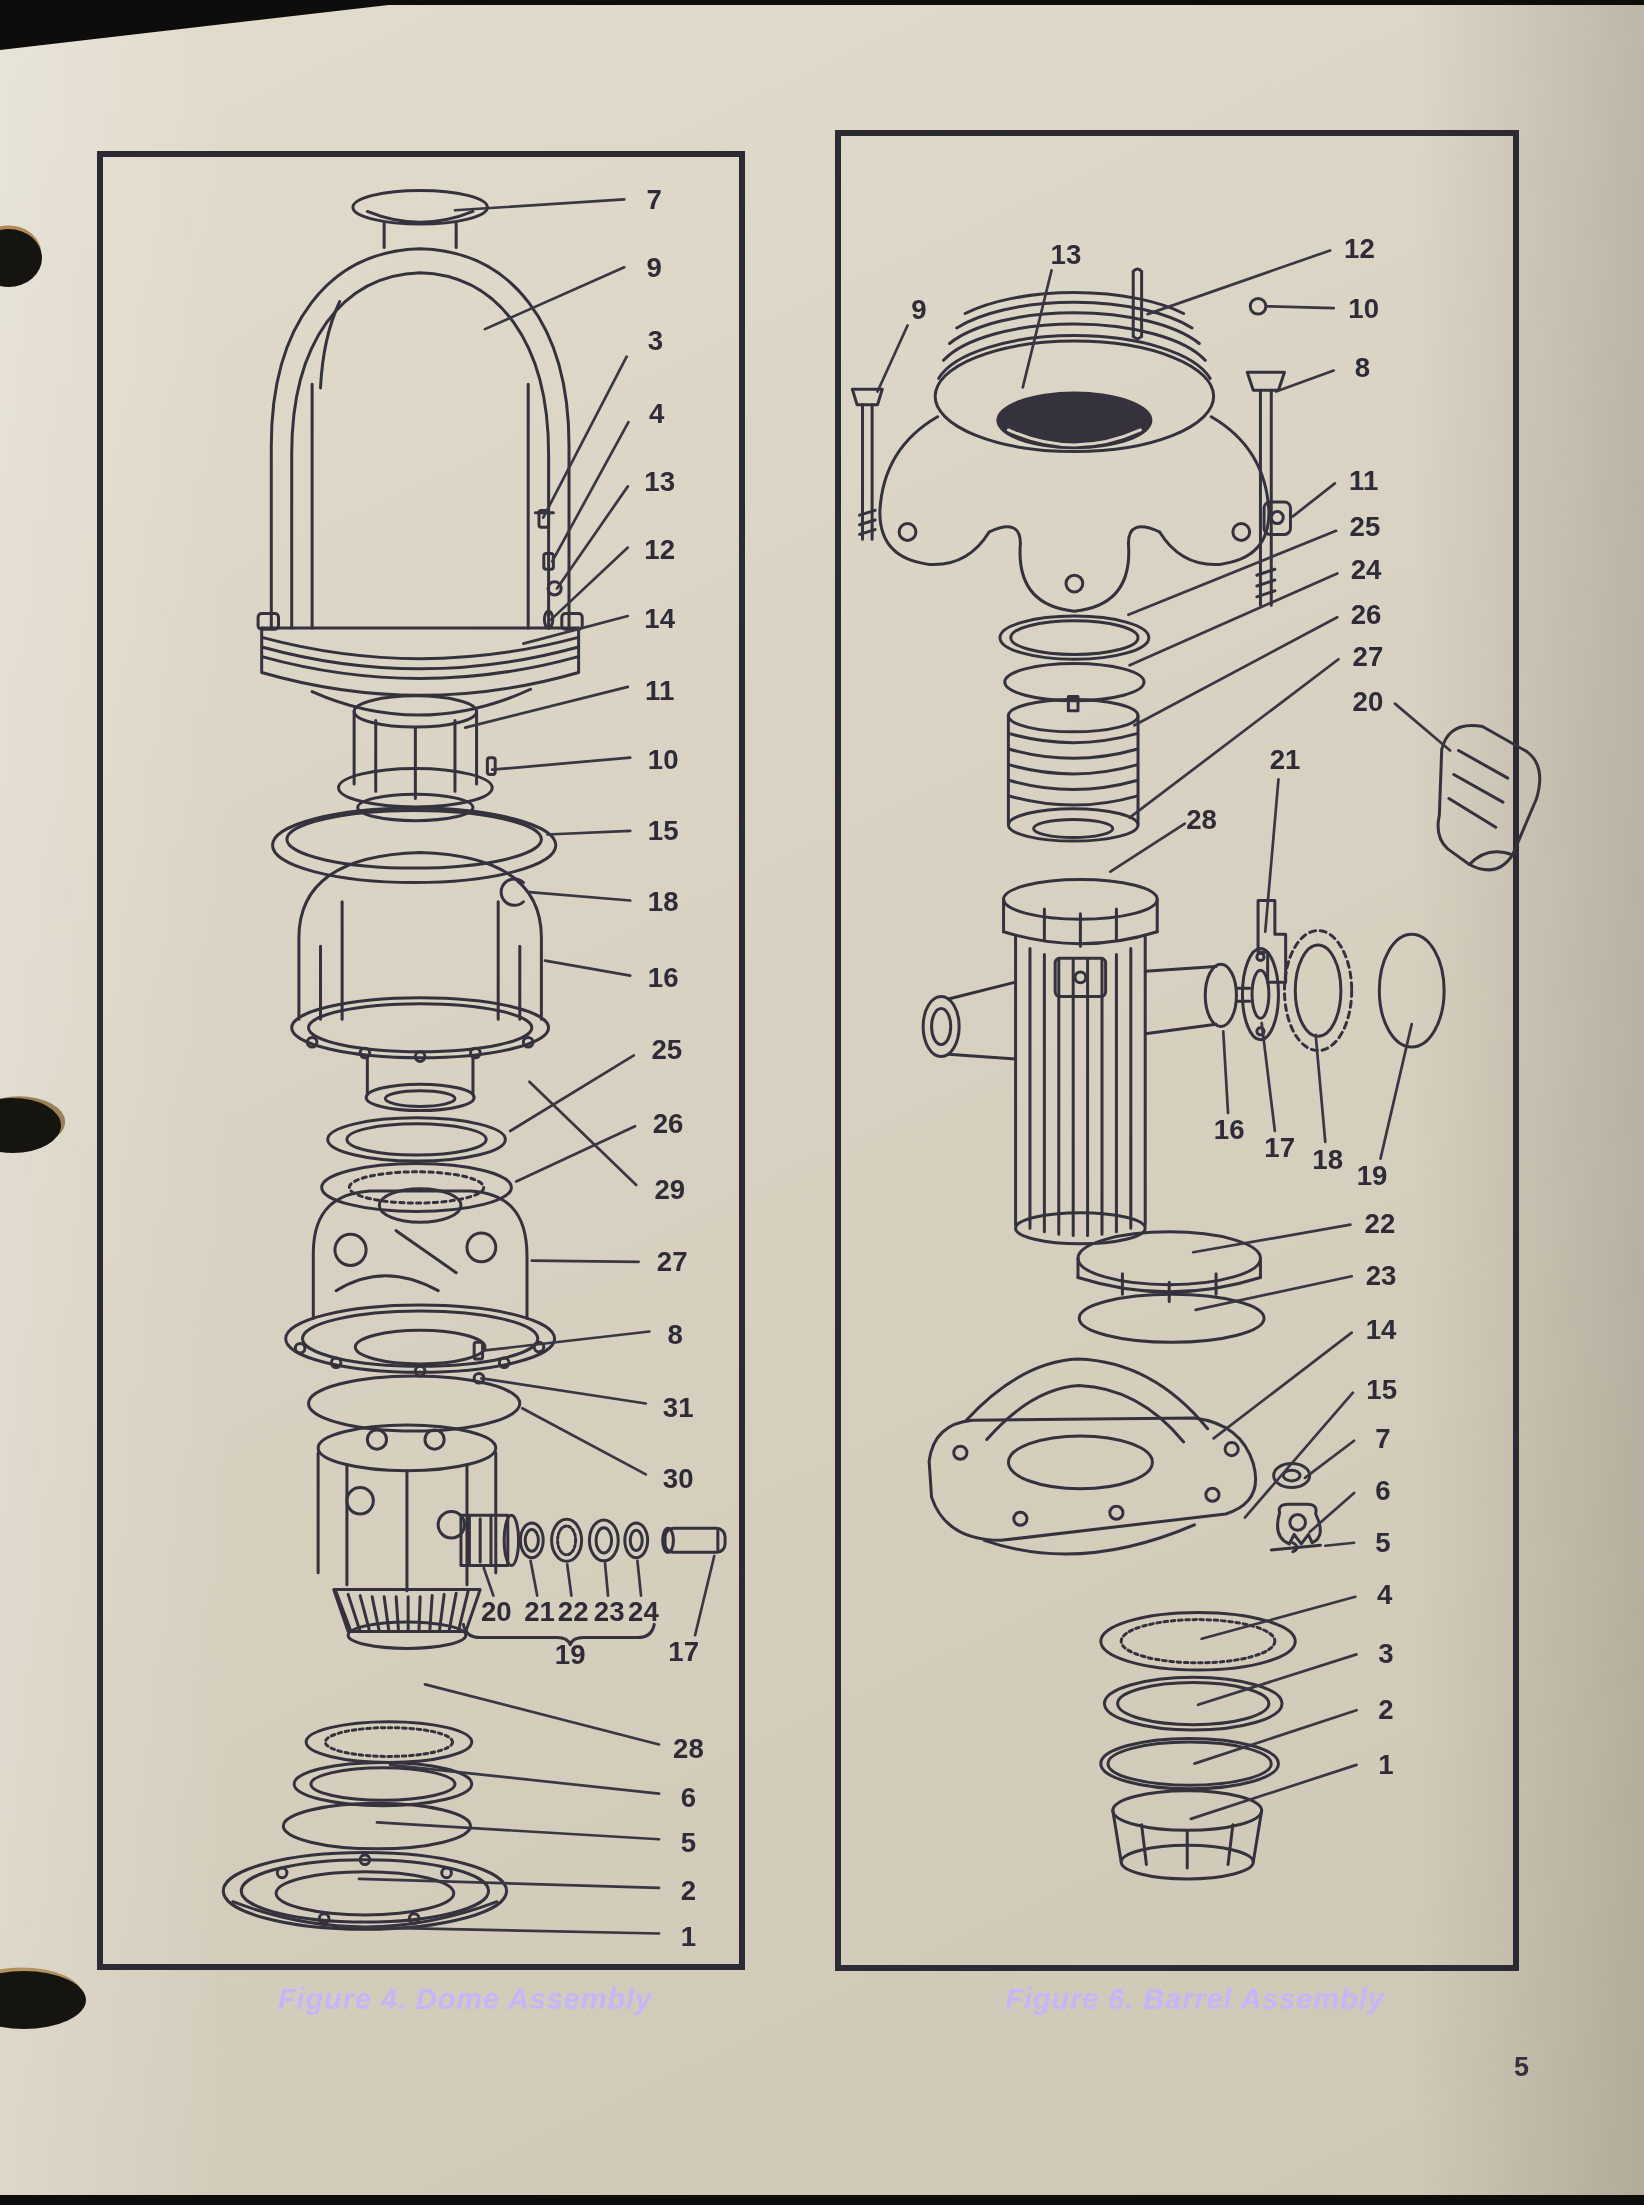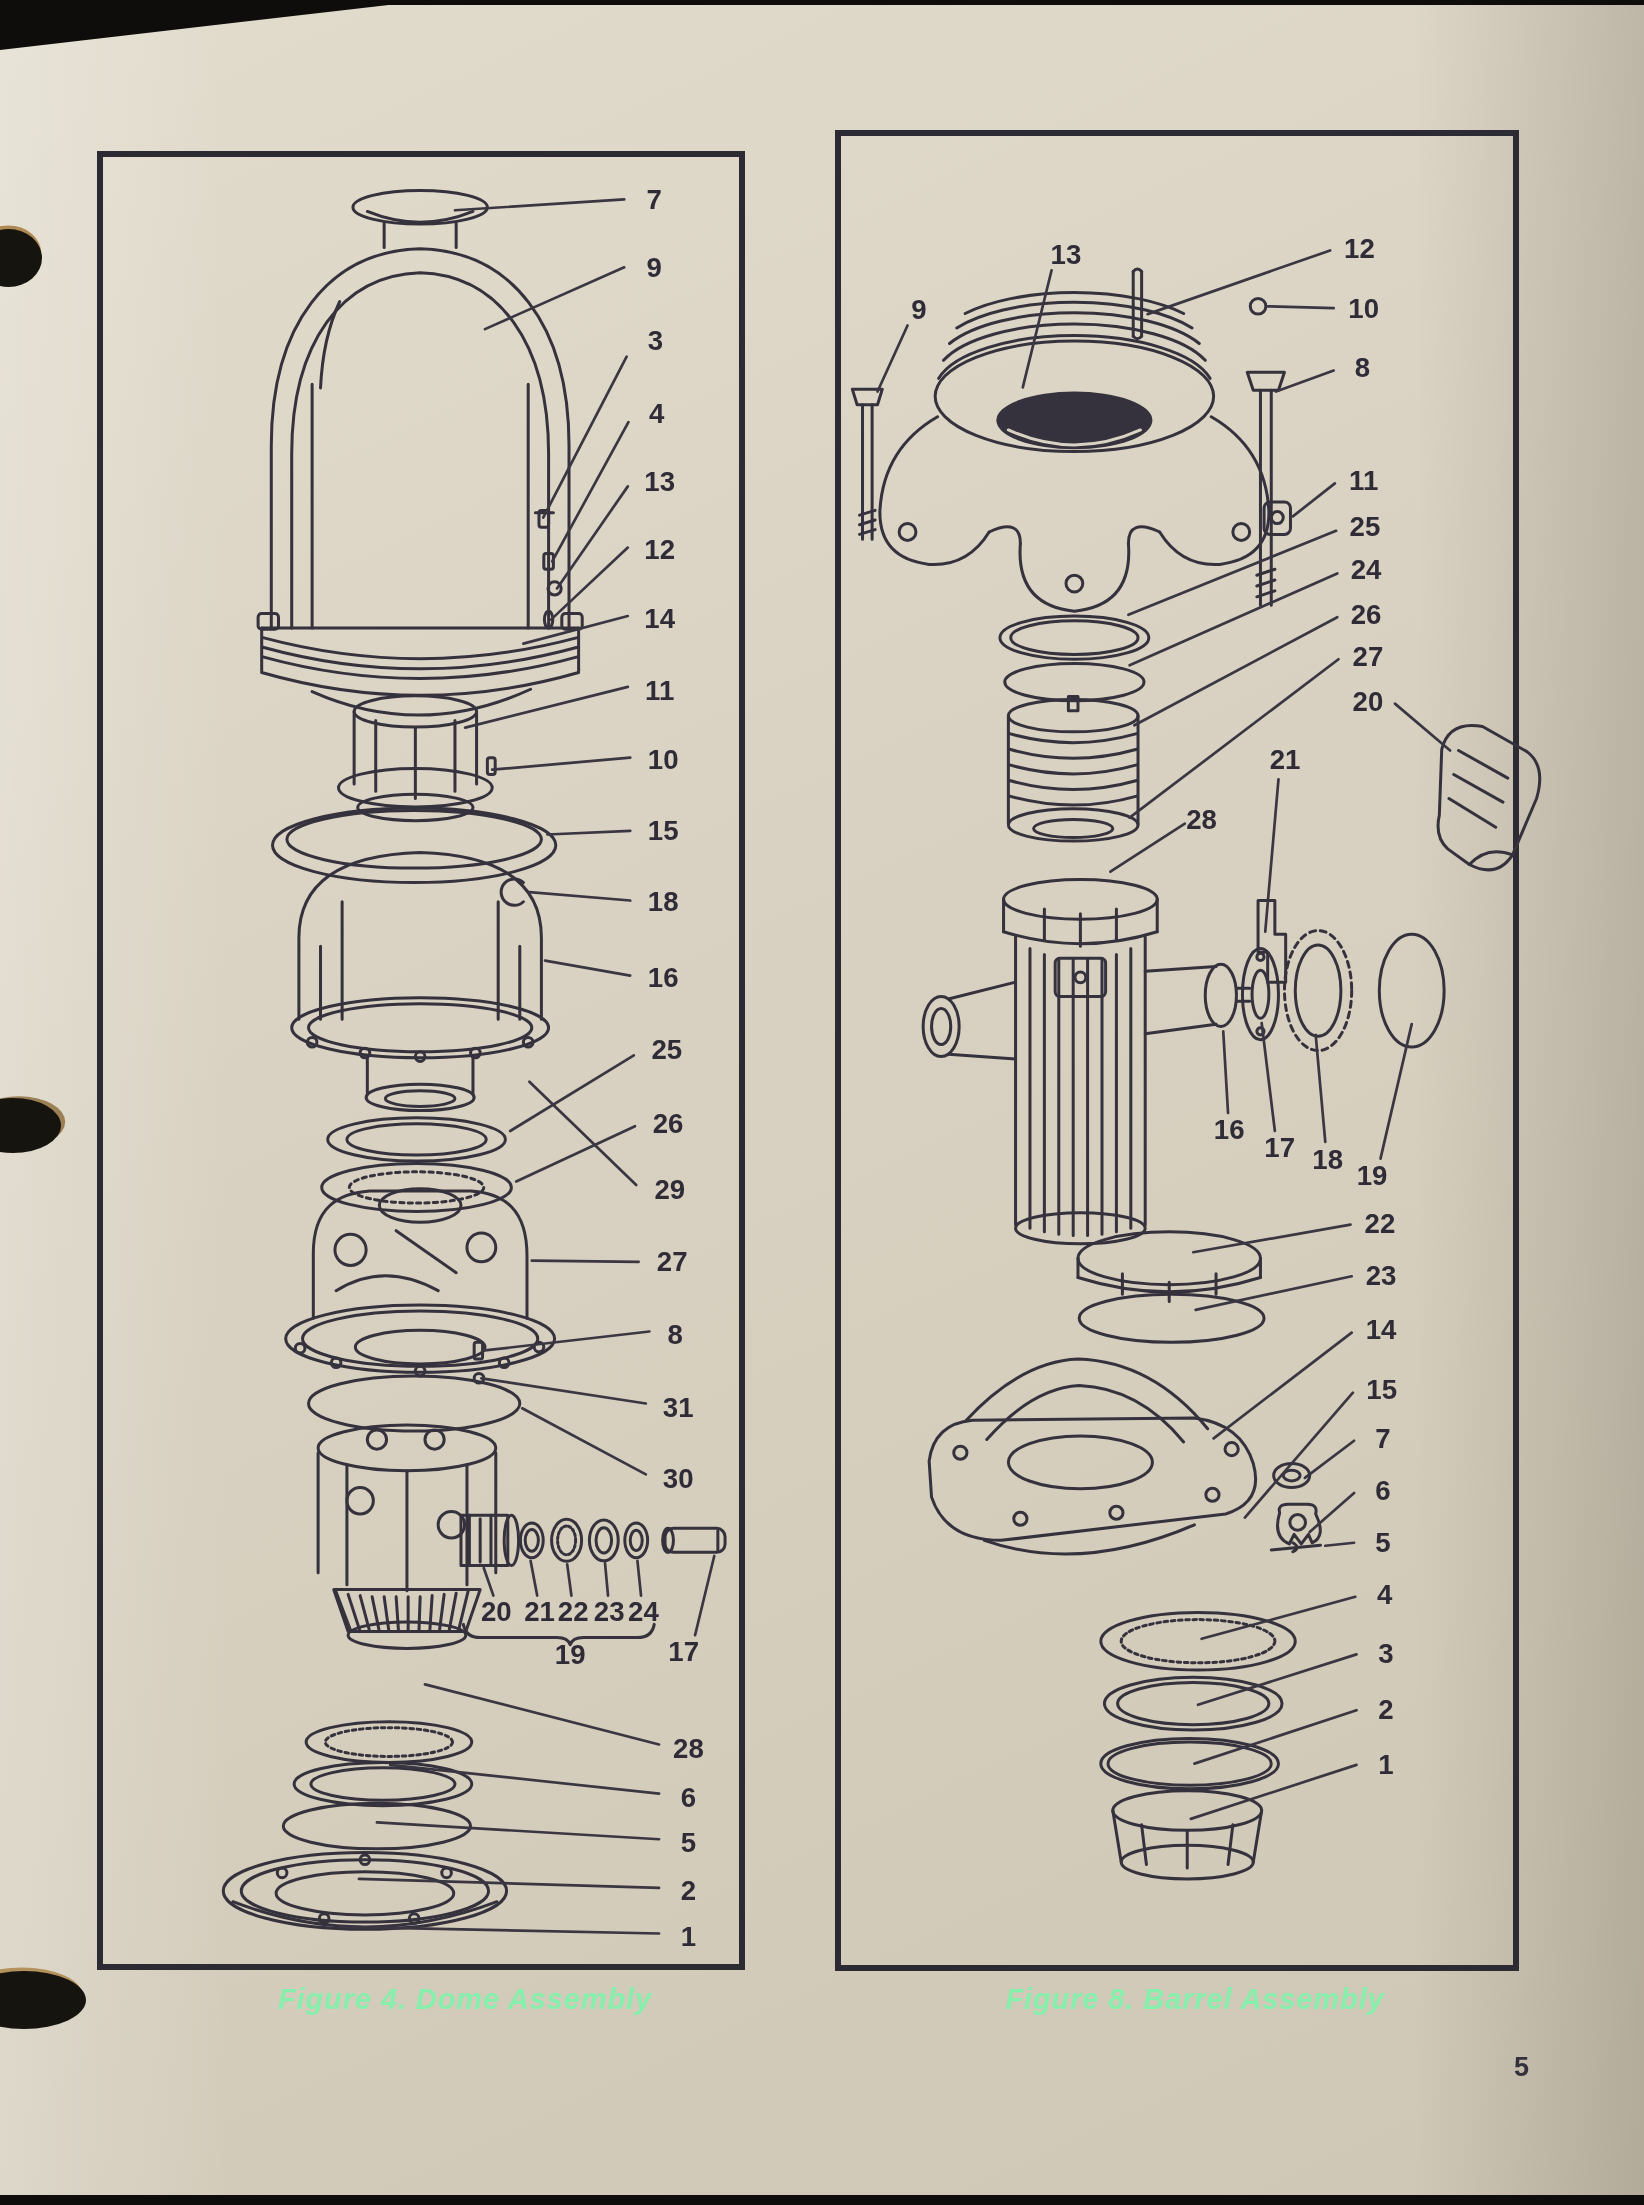--- a/index.html
+++ b/index.html
@@ -21,21 +21,21 @@
   }
   .hole{position:absolute;background:#16140f;border-radius:50%}
   #hole-top{left:-25px;top:229px;width:67px;height:58px;box-shadow:0 -4.2px 0 -0.6px #b08a52}
   #hole-middle{left:-35px;top:1098px;width:96px;height:55px;box-shadow:4.8px -3px 0 -1.2px #8a7james;box-shadow:6px -3.6px 0 -1.8px #9b7f55}
   #hole-bottom{left:-38px;top:1971px;width:124px;height:58px;box-shadow:-2.4px -4.8px 0 -1.2px #b4925e}
   .figbox{position:absolute;border:6.6px solid #2c2a33}
   #figure4-box{left:97px;top:151px;width:636px;height:1807px}
   #figure5-box{left:835px;top:130px;width:672px;height:1829px}
   .caption{
     position:absolute;transform:translateX(-50%);
-    font-weight:bold;font-style:italic;font-size:29px;color:#86efac;
+    font-weight:bold;font-style:italic;font-size:29px;color:#c4b5fd;
     letter-spacing:0.9px;white-space:nowrap;
   }
   #figure4-caption{left:465px;top:1983px}
   #figure5-caption{left:1195px;top:1983px}
   .pagenum{position:absolute;left:1514px;top:2052px;font-weight:bold;font-size:27px;color:#34313c}
   svg.art{position:absolute;left:0;top:0;width:1644px;height:2205px}
   .draw *{stroke:#35323d;fill:none;stroke-width:5;stroke-linecap:round;stroke-linejoin:round}
   .draw .fill{fill:#35323d;stroke:none}
   .draw .paperline{stroke:#d9d2c2}
   .callouts text{font-family:"Liberation Sans",sans-serif;font-weight:bold;font-size:46px;fill:#2f2c38;stroke:none}
@@ -405,16 +405,16 @@
       <polyline points="1996,2840 2260,2756"></polyline>
       <text x="2309" y="2754" text-anchor="middle" dominant-baseline="central">3</text>
       <polyline points="1990,2938 2260,2849"></polyline>
       <text x="2309" y="2847" text-anchor="middle" dominant-baseline="central">2</text>
       <polyline points="1984,3030 2260,2940"></polyline>
       <text x="2309" y="2940" text-anchor="middle" dominant-baseline="central">1</text>
     </g>
 </svg>
 
 <div class="caption" id="figure4-caption">Figure 4. Dome Assembly</div>
-<div class="caption" id="figure5-caption">Figure 8. Barrel Assembly</div>
+<div class="caption" id="figure5-caption">Figure 6. Barrel Assembly</div>
 
 <div class="pagenum">5</div>
 
 
 </body></html>

